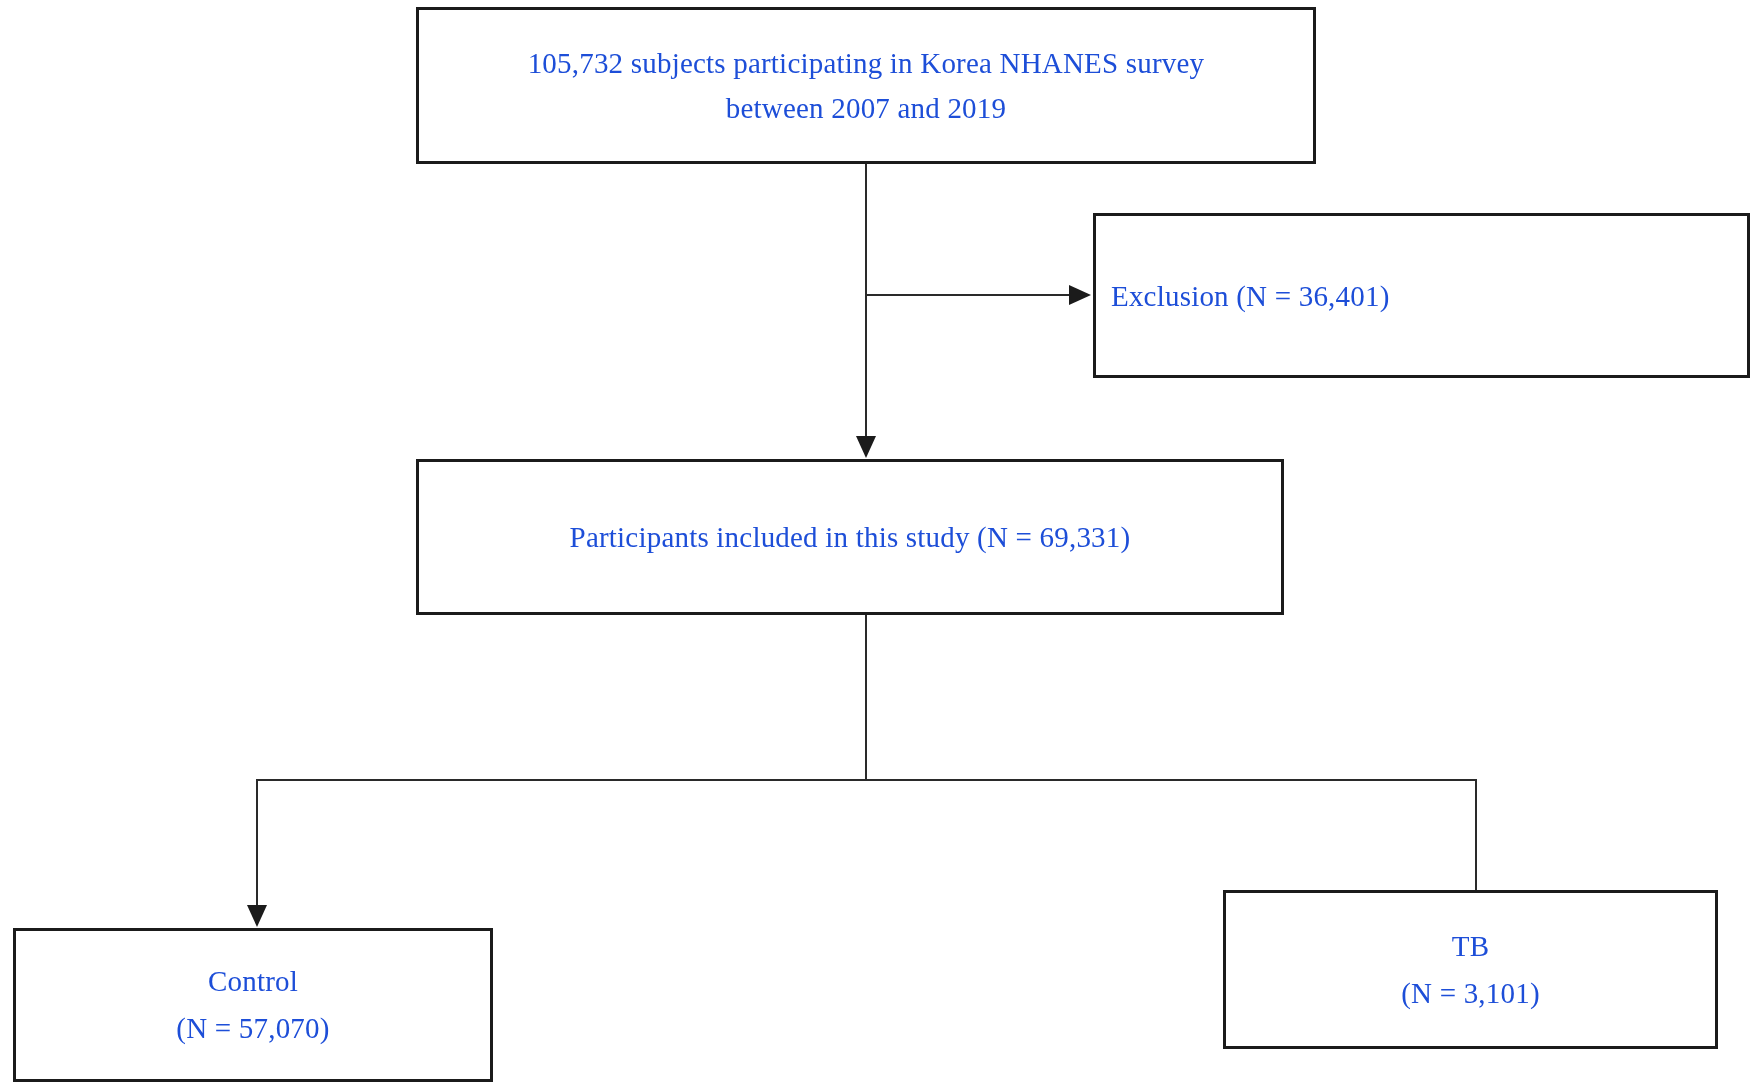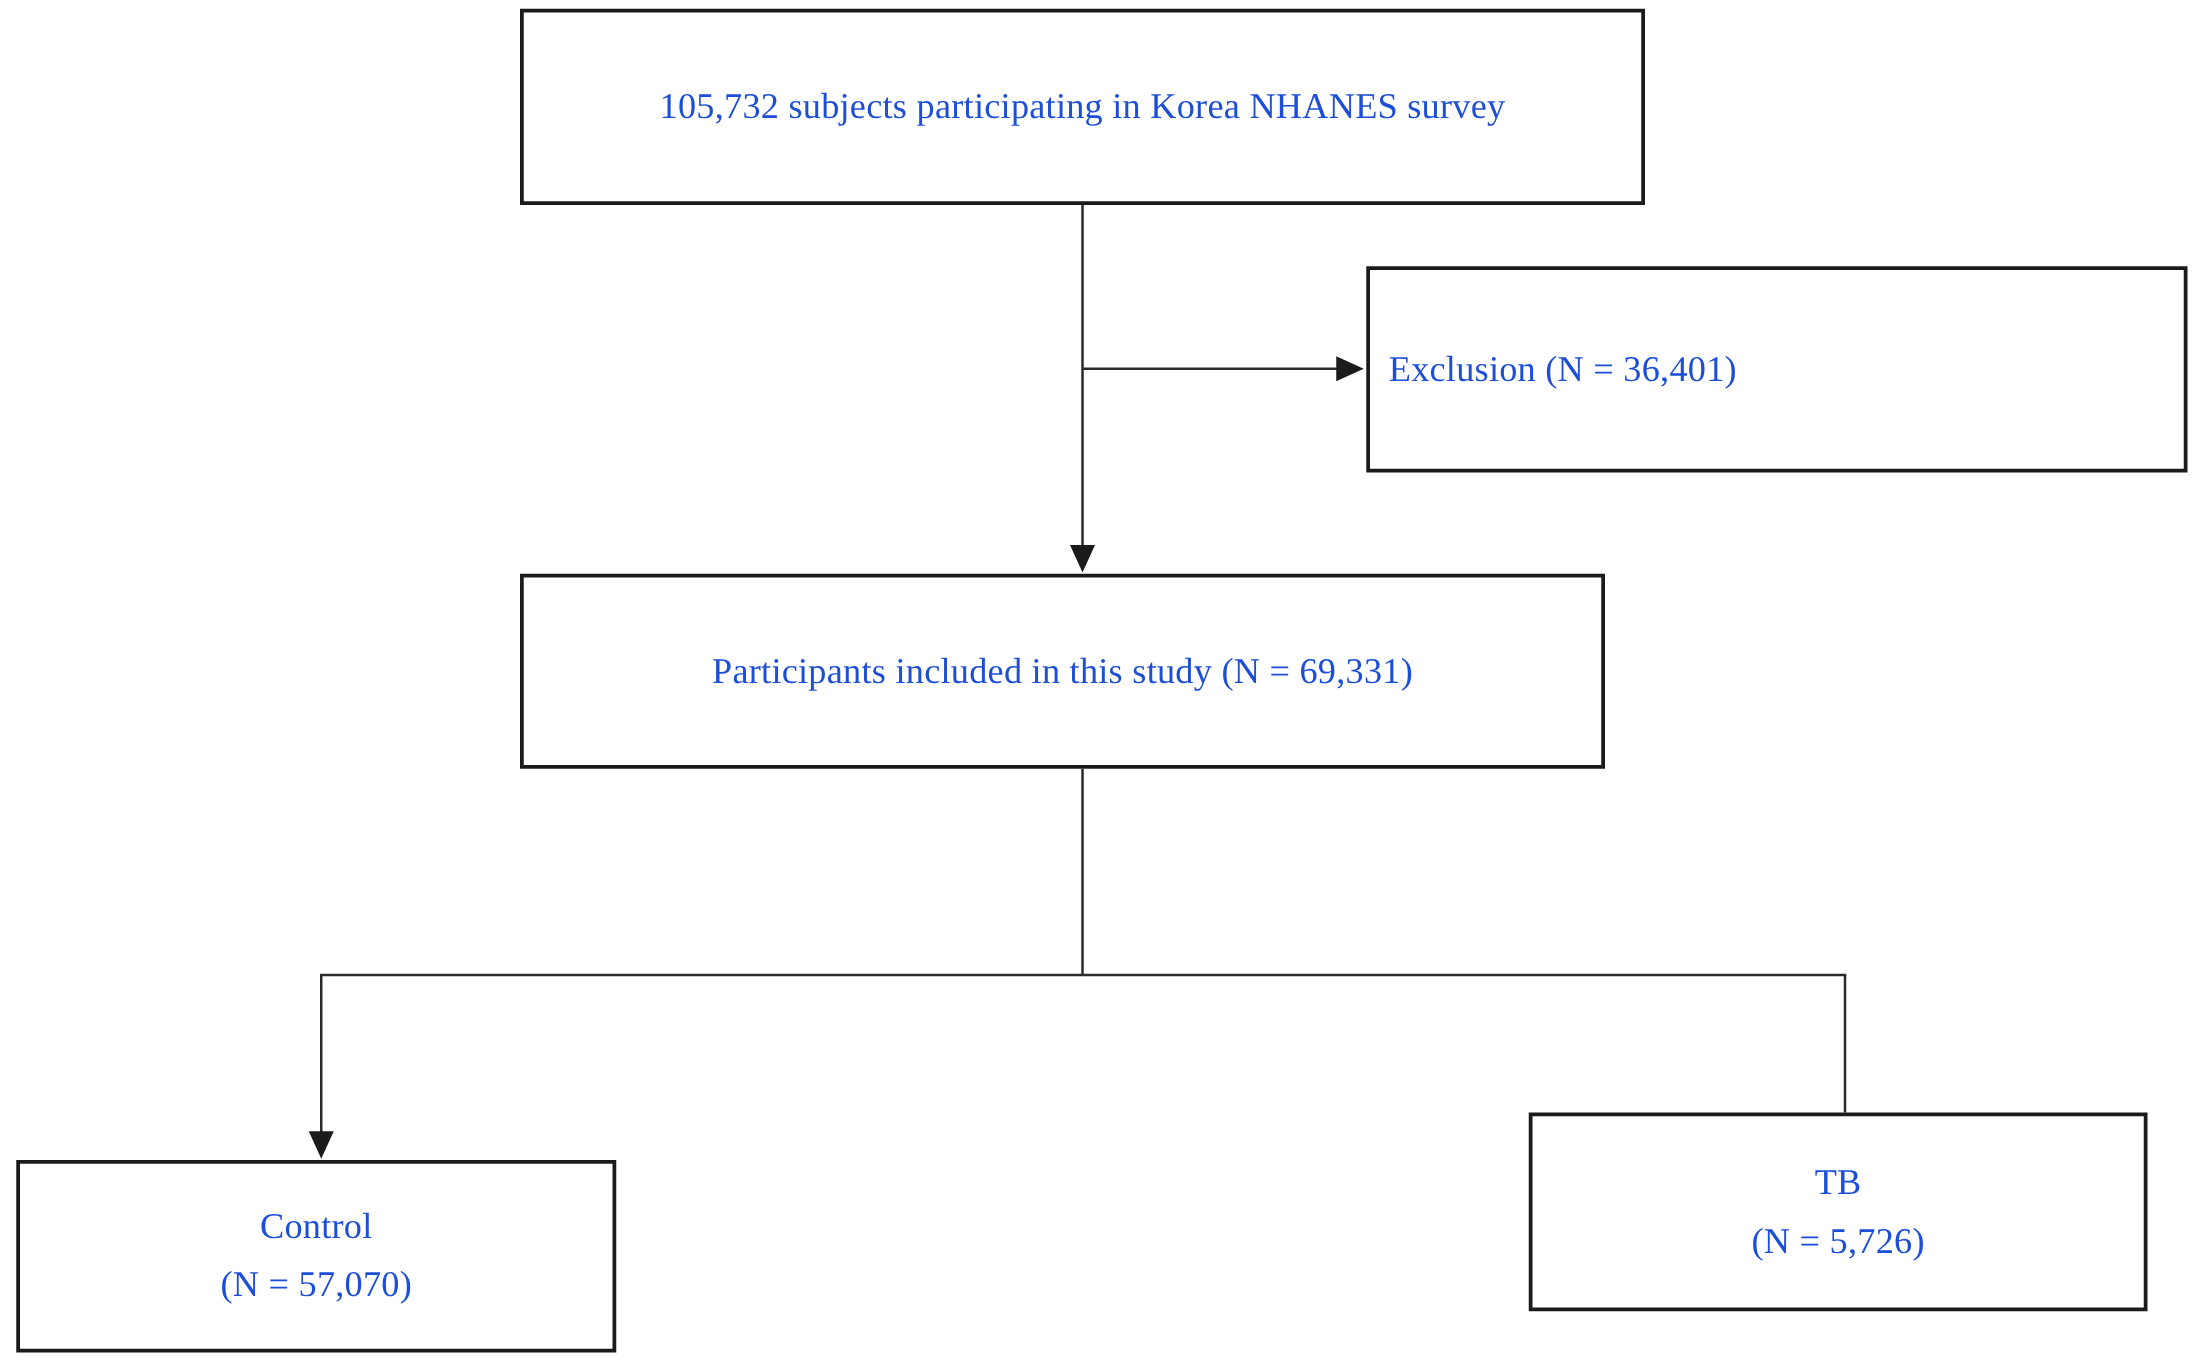--- a/index.html
+++ b/index.html
@@ -76,33 +76,34 @@
     <g fill="#1b1b1b" stroke="none">
       <polygon points="856,436 876,436 866,458"></polygon>
       <polygon points="1069,285 1069,305 1091,295"></polygon>
       <polygon points="247,905 267,905 257,927"></polygon>
       <polygon points="1466,900 1486,900 1476,922"></polygon>
     </g>
   </svg>
 
   <div class="fc-box box-source">
     <span class="line">105,732 subjects participating in Korea NHANES survey</span>
+    <span class="line">between 2007 and 2019</span>
   </div>
 
   <div class="fc-box box-exclusion">
     <span class="line">Exclusion (N = 36,401)</span>
   </div>
 
   <div class="fc-box box-included">
     <span class="line">Participants included in this study (N = 69,331)</span>
   </div>
 
   <div class="fc-box box-control">
     <span class="line">Control</span>
     <span class="line">(N = 57,070)</span>
   </div>
 
   <div class="fc-box box-tb">
     <span class="line">TB</span>
-    <span class="line">(N = 5,726)</span>
+    <span class="line">(N = 3,101)</span>
   </div>
 
 </div>
 
 </body></html>

